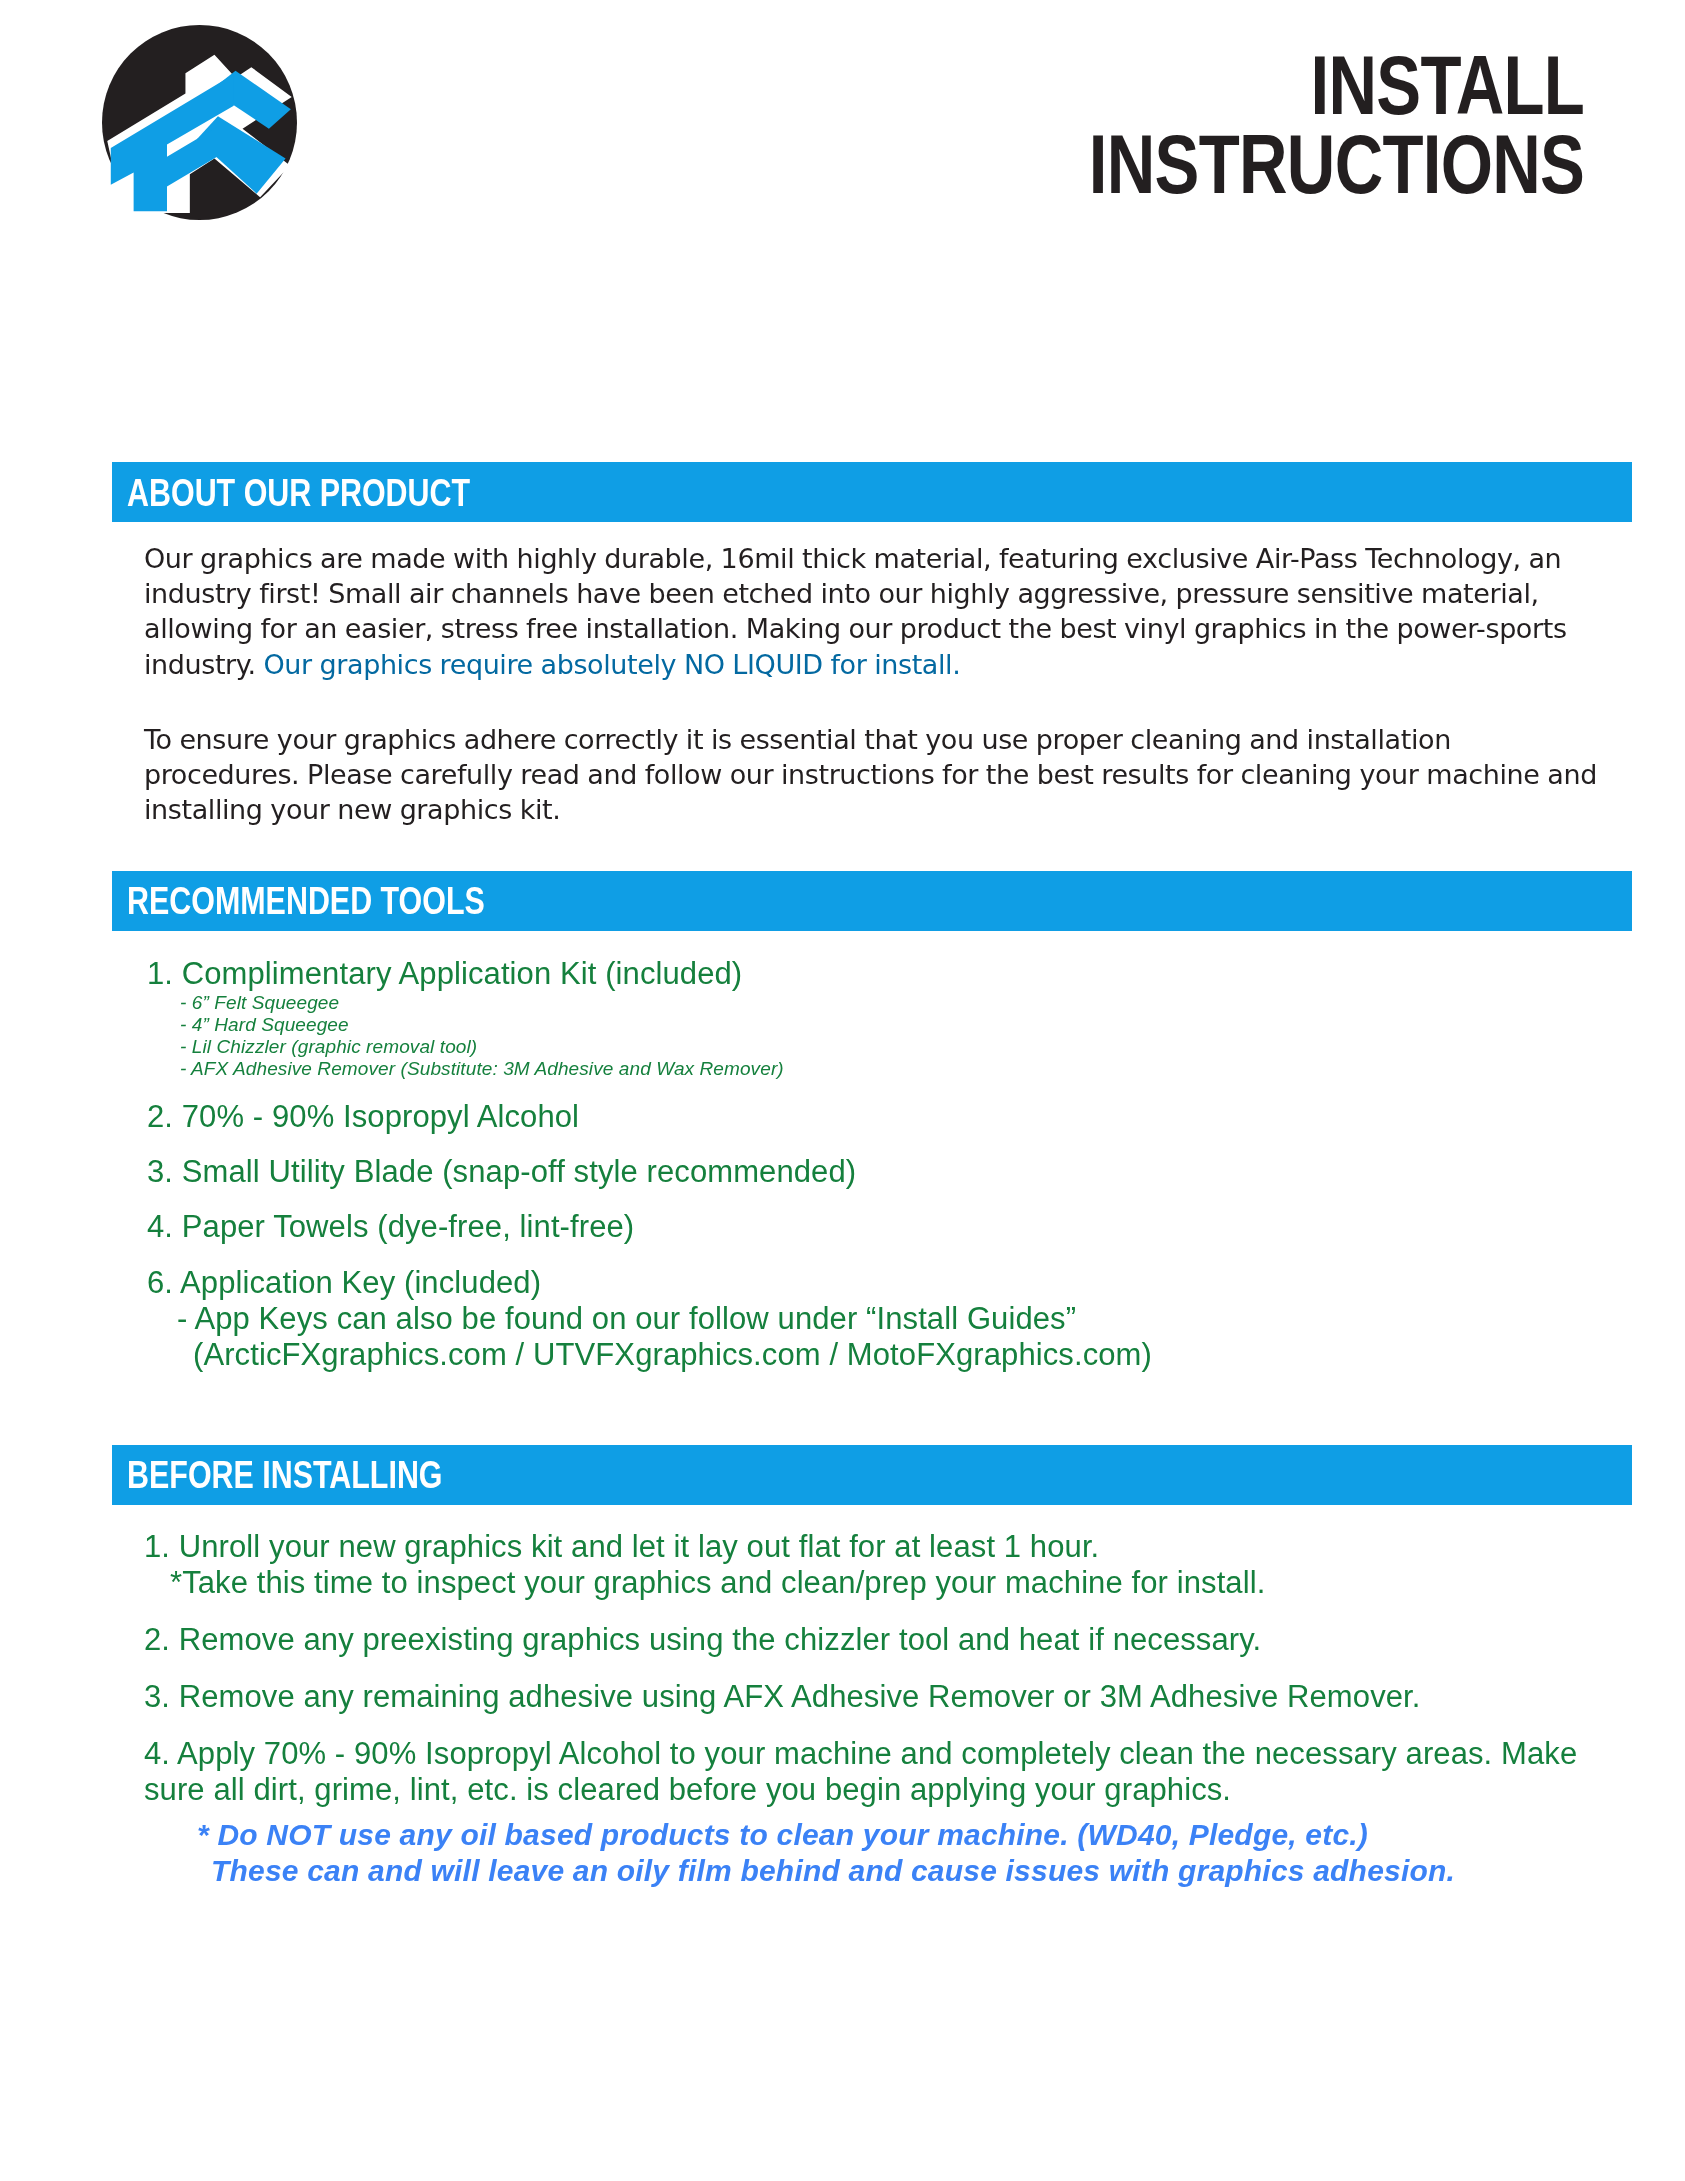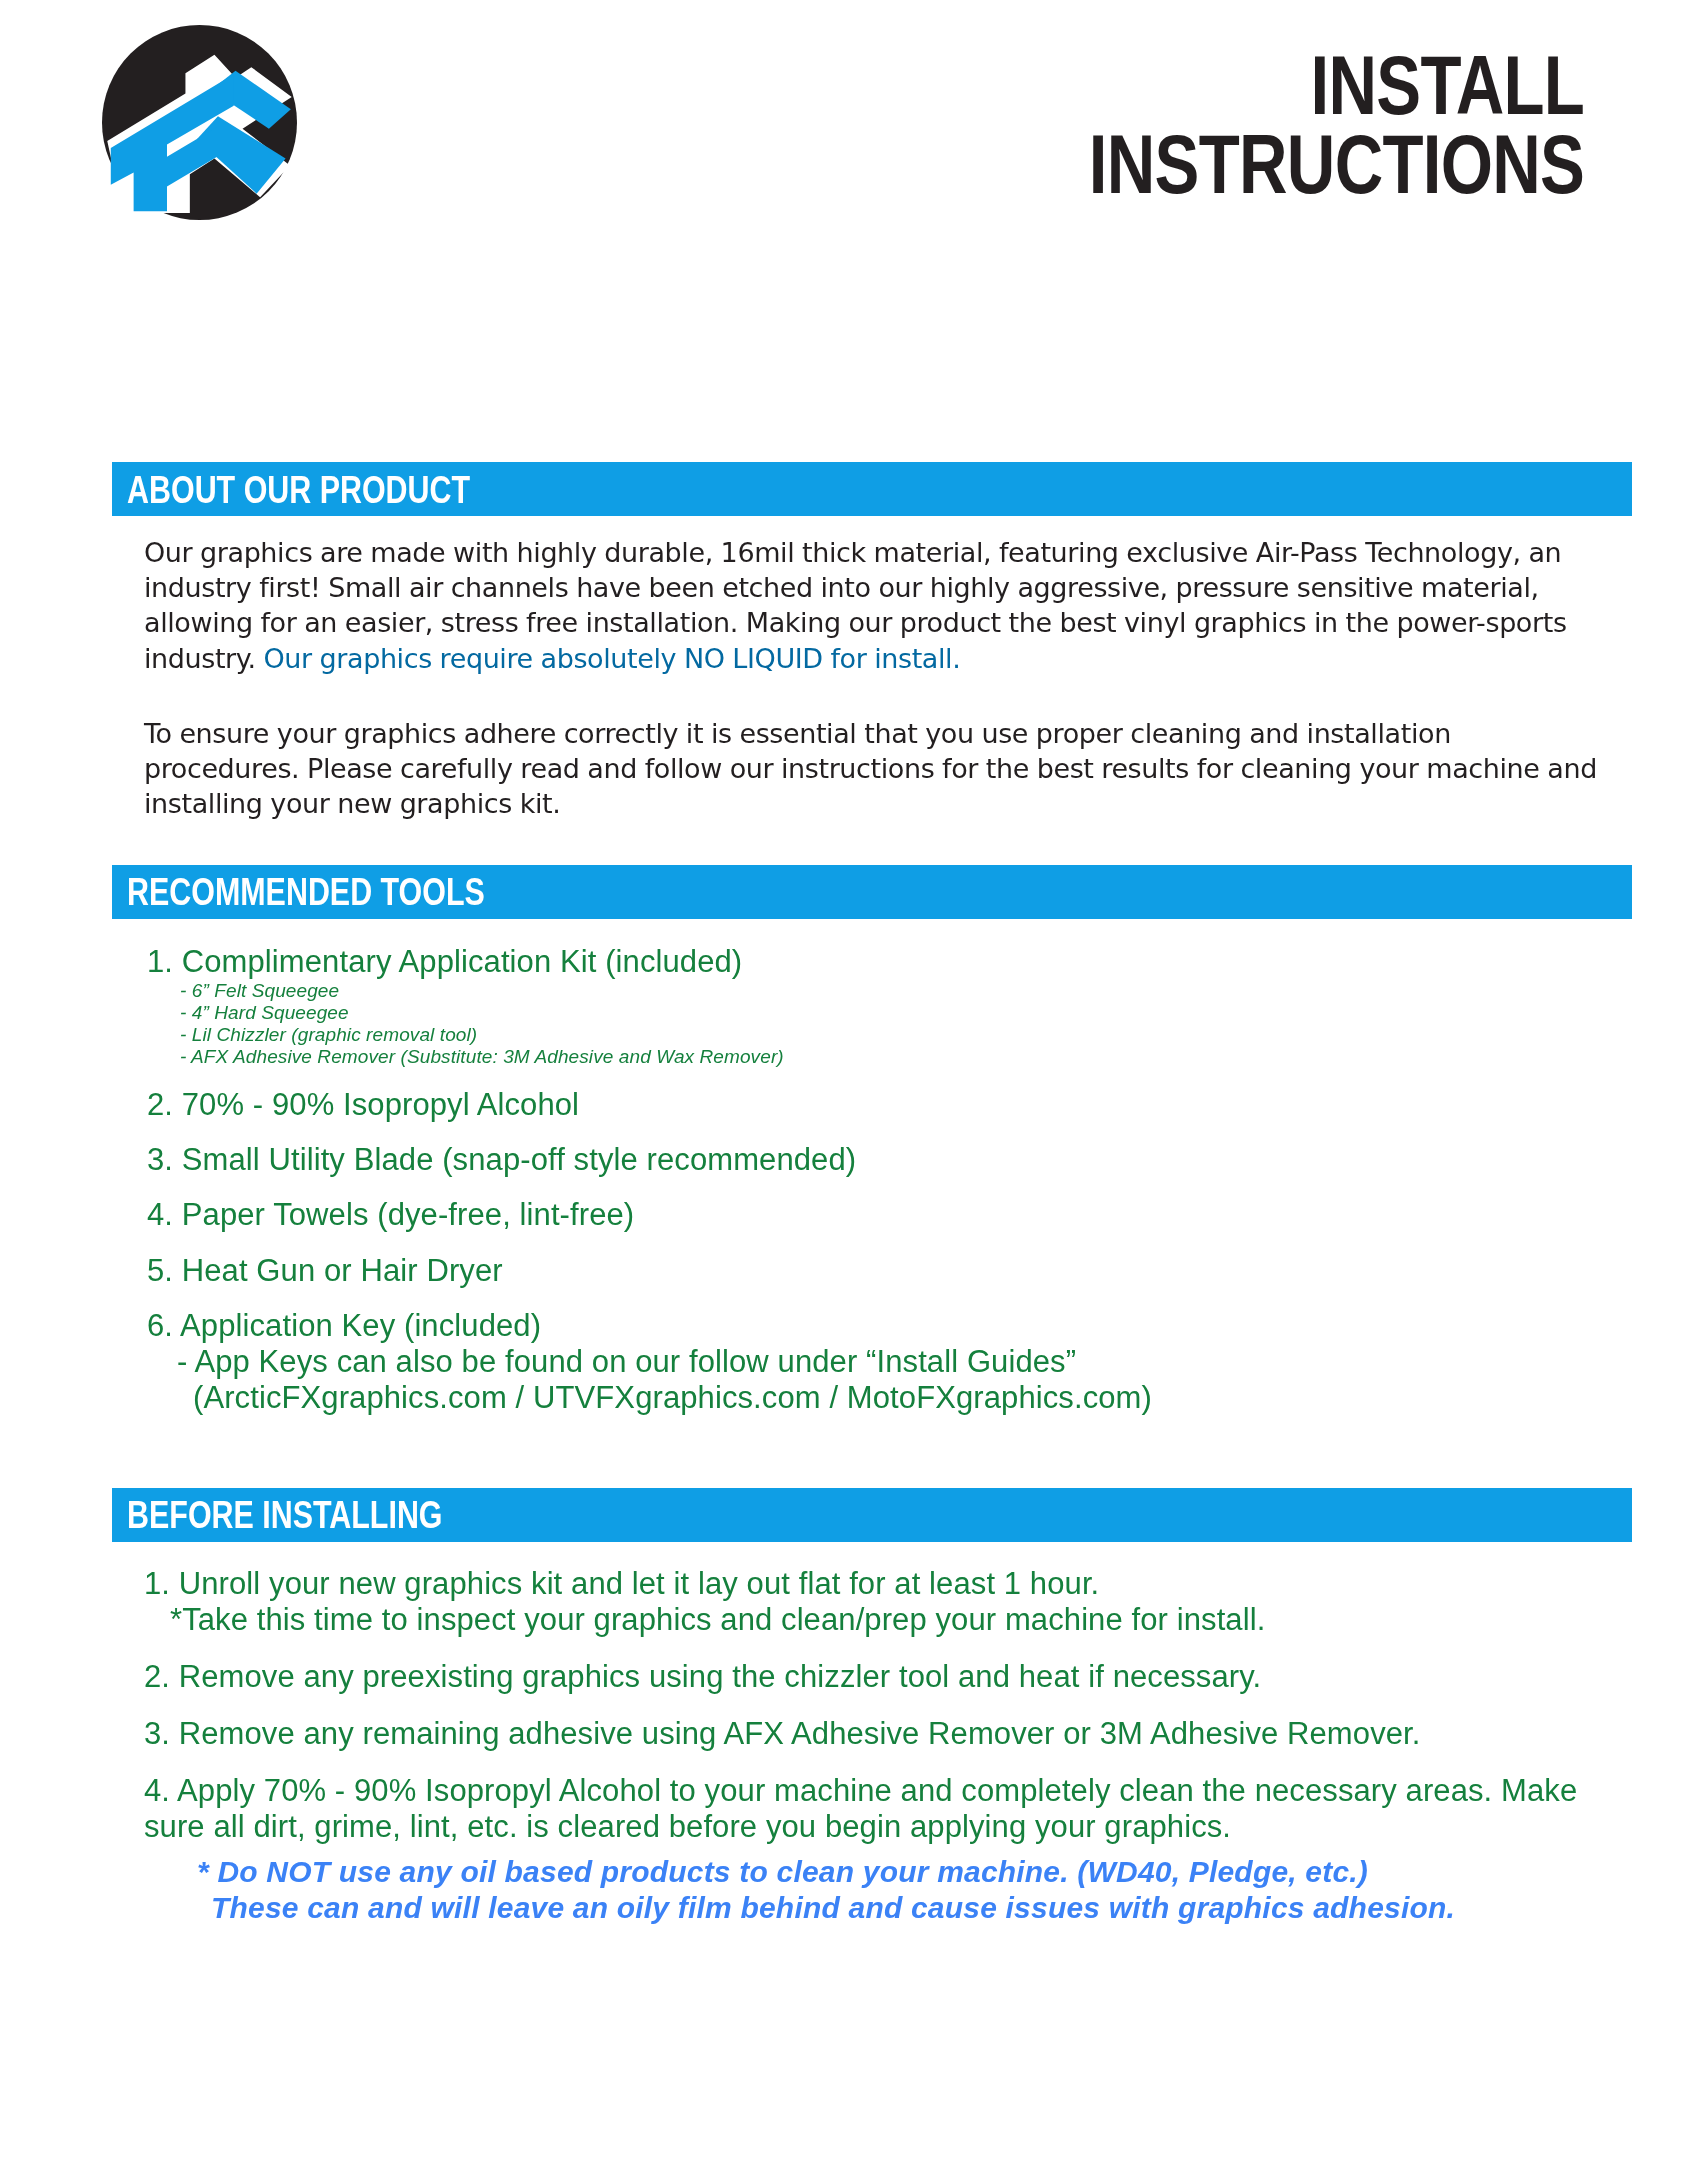--- a/index.html
+++ b/index.html
@@ -45,21 +45,21 @@
     line-height: 0.94;
     letter-spacing: -0.9px;
     transform: scaleX(0.80);
     transform-origin: right center;
     white-space: nowrap;
   }
 
   
   .bar {
     background: #0f9ee5;
-    height: 54px;
+    height: 60px;
     margin: 0 53px 0 112px;
     display: flex;
     align-items: center;
   }
   .bar-label {
     color: #ffffff;
     font-family: "Liberation Sans Narrow", "Liberation Sans", sans-serif;
     font-weight: 700;
     font-size: 39px;
     line-height: 1;
@@ -182,21 +182,20 @@
 
   <div class="tools-block list">
     <div class="li">1. Complimentary Application Kit (included)</div>
     <div class="li sub indent1">- 6” Felt Squeegee</div>
     <div class="li sub indent1">- 4” Hard Squeegee</div>
     <div class="li sub indent1">- Lil Chizzler (graphic removal tool)</div>
     <div class="li sub indent1 gap">- AFX Adhesive Remover (Substitute: 3M Adhesive and Wax Remover)</div>
     <div class="li gap">2. 70% - 90% Isopropyl Alcohol</div>
     <div class="li gap">3. Small Utility Blade (snap-off style recommended)</div>
     <div class="li gap">4. Paper Towels (dye-free, lint-free)</div>
-    <div class="li gap">5. Heat Gun or Hair Dryer</div>
     <div class="li">6. Application Key (included)</div>
     <div class="li indent2">- App Keys can also be found on our follow under “Install Guides”</div>
     <div class="li indent2" style="padding-left:46px;">(ArcticFXgraphics.com / UTVFXgraphics.com / MotoFXgraphics.com)</div>
   </div>
 </div>
 
 <div class="section" style="margin-top:72px;">
   <div class="bar">
     <div class="bar-label">BEFORE INSTALLING</div>
   </div>

